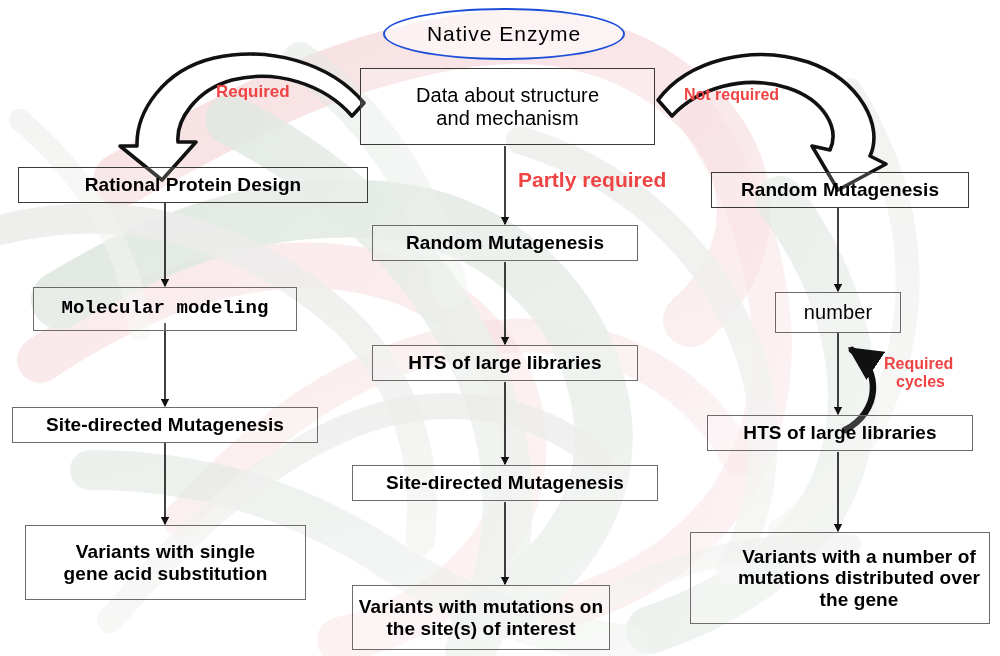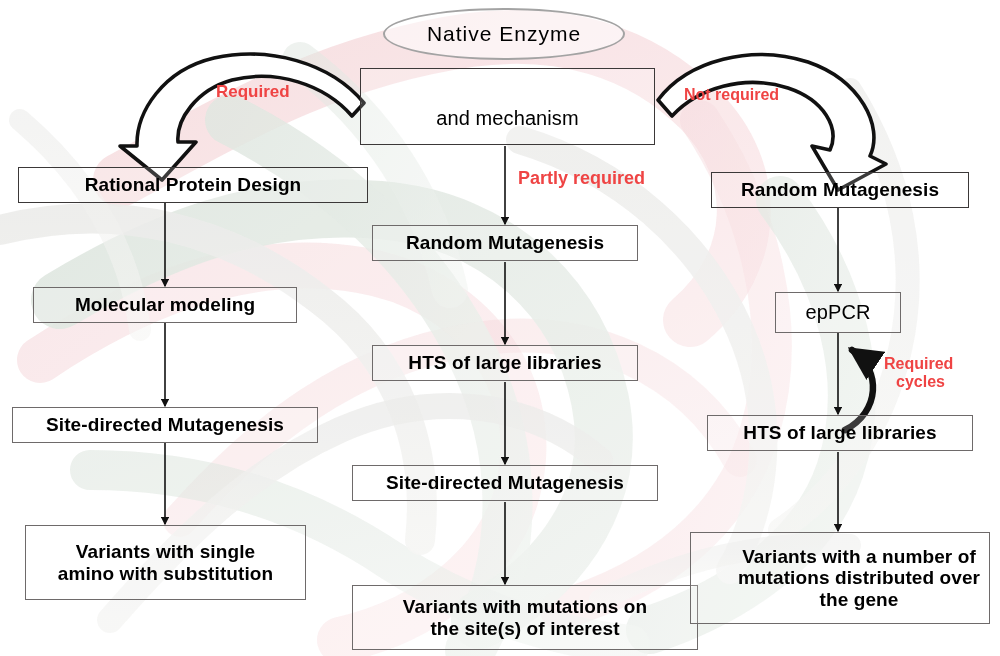--- a/index.html
+++ b/index.html
@@ -49,21 +49,21 @@
     letter-spacing: 0.1px;
     background: rgba(255,255,255,0.18);
   }
   .node.box {
     border: 1px solid #6e6a6a;
   }
   .node.box.dark {
     border: 1px solid #3b3838;
   }
   .node.ellipse {
-    border: 2px solid #a3a3a3;
+    border: 2px solid #1d4ed8;
     border-radius: 50%;
     background: rgba(255,255,255,0.55);
     font-weight: normal;
     letter-spacing: 1px;
   }
   .node .txt {
     line-height: 1.14;
     padding: 0 4px;
   }
 
@@ -171,69 +171,69 @@
   </svg>
 
   <div id="nodes">
 
     <div class="node ellipse" style="left:383px; top:8px; width:242px; height:52px; font-size:21px;">
       <span class="txt">Native Enzyme</span>
     </div>
 
     <div class="node box dark" style="left:360px; top:68px; width:295px; height:77px; font-size:20px; font-weight:normal;">
       <span class="txt">
-        <br>
+        <span>Data about structure</span><br>
         <span>and mechanism</span>
       </span>
     </div>
 
     <div class="node box dark" style="left:18px; top:167px; width:350px; height:36px; font-size:19px;">
       <span class="txt">Rational Protein Design</span>
     </div>
 
-    <div class="node box" style="left:33px; top:287px; width:264px; height:36px; font-size:19px;">
+    <div class="node box" style="left:33px; top:287px; width:264px; height:44px; font-size:19px;font-family:Liberation Mono, monospace;">
       <span class="txt">Molecular modeling</span>
     </div>
 
     <div class="node box" style="left:12px; top:407px; width:306px; height:36px; font-size:19px;">
       <span class="txt">Site-directed Mutagenesis</span>
     </div>
 
     <div class="node box" style="left:25px; top:525px; width:281px; height:75px; font-size:19px;">
       <span class="txt">
         <span>Variants with single</span><br>
-        <span>amino with substitution</span>
+        <span>gene acid substitution</span>
       </span>
     </div>
 
     <div class="node box" style="left:372px; top:225px; width:266px; height:36px; font-size:19px;">
       <span class="txt">Random Mutagenesis</span>
     </div>
 
     <div class="node box" style="left:372px; top:345px; width:266px; height:36px; font-size:19px;">
       <span class="txt">HTS of large libraries</span>
     </div>
 
     <div class="node box" style="left:352px; top:465px; width:306px; height:36px; font-size:19px;">
       <span class="txt">Site-directed Mutagenesis</span>
     </div>
 
-    <div class="node box" style="left:352px; top:585px; width:346px; height:65px; font-size:19px;">
+    <div class="node box" style="left:352px; top:585px; width:258px; height:65px; font-size:19px;">
       <span class="txt">
         <span>Variants with mutations on</span><br>
         <span>the site(s) of interest</span>
       </span>
     </div>
 
     <div class="node box dark" style="left:711px; top:172px; width:258px; height:36px; font-size:19px;">
       <span class="txt">Random Mutagenesis</span>
     </div>
 
     <div class="node box" style="left:775px; top:292px; width:126px; height:41px; font-size:20px; font-weight:normal;">
-      <span class="txt">epPCR</span>
+      <span class="txt">number</span>
     </div>
 
     <div class="node box" style="left:707px; top:415px; width:266px; height:36px; font-size:19px;">
       <span class="txt">HTS of large libraries</span>
     </div>
 
     <div class="node box" style="left:690px; top:532px; width:300px; height:92px; font-size:19px;padding-left:38px;">
       <span class="txt">
         <span>Variants with a number of</span><br>
         <span>mutations distributed over</span><br>
@@ -242,21 +242,21 @@
     </div>
 
     <div class="edge-label" style="left:216px; top:82px; font-size:17px;">
       <span>Required</span>
     </div>
 
     <div class="edge-label" style="left:684px; top:86px; font-size:16px;">
       <span>Not required</span>
     </div>
 
-    <div class="edge-label" style="left:518px; top:168px; font-size:18px;">
+    <div class="edge-label" style="left:518px; top:168px; font-size:21px;">
       <span>Partly required</span>
     </div>
 
     <div class="edge-label" style="left:884px; top:355px; font-size:16px; text-align:left;">
       <span>Required</span><br>
       <span style="display:inline-block; padding-left:12px;">cycles</span>
     </div>
 
   </div>
 </div>

